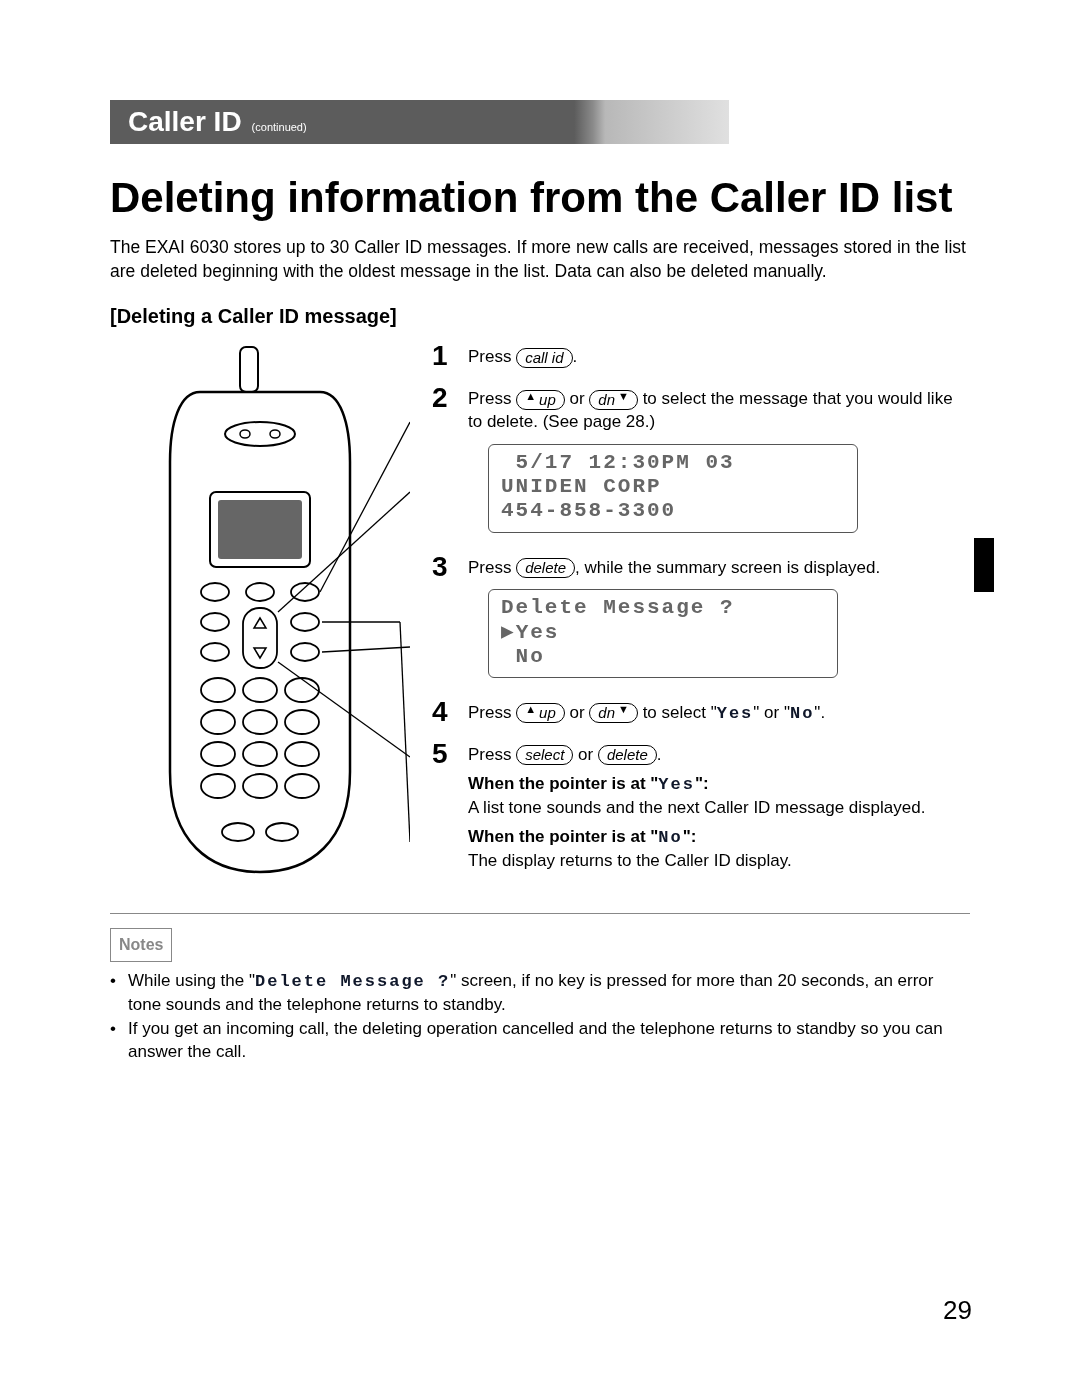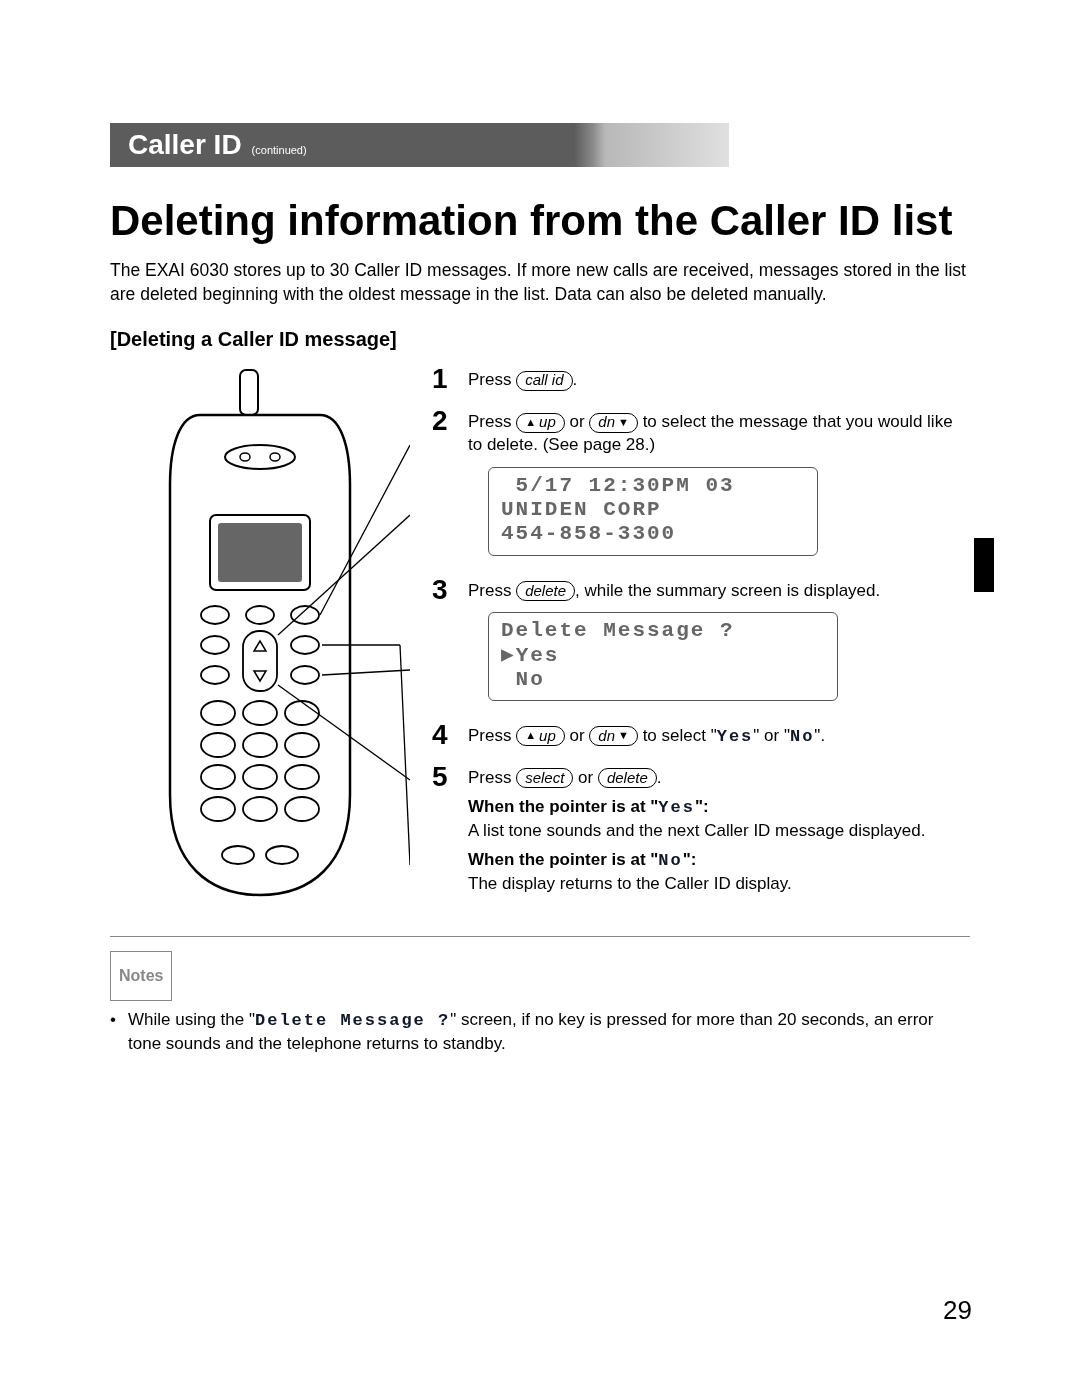--- a/index.html
+++ b/index.html
@@ -6,21 +6,20 @@
   body {
     width: 1080px;
     height: 1386px;
     background: #fff;
     font-family: Arial, Helvetica, sans-serif;
     color: #000;
     position: relative;
   }
   .page {
     padding: 100px 110px 50px 110px;
-    margin-top: 23px;
   }
   .section-bar {
     background: linear-gradient(to right, #5c5c5c 0%, #5c5c5c 75%, #8a8a8a 78%, #b8b8b8 80%, #e0e0e0 100%);
     color: #fff;
     padding: 6px 18px;
     margin-bottom: 30px;
     display: flex;
     align-items: baseline;
     gap: 10px;
     width: 72%;
@@ -70,42 +69,42 @@
     width: 22px;
   }
   .step-body {
     font-size: 17px;
     line-height: 1.35;
     padding-top: 4px;
     flex: 1;
   }
   .key {
     display: inline-flex;
-    align-items:center;
+    align-items:flex-start;
     border: 1.5px solid #000;
     border-radius: 12px;
     padding: 0 8px 1px 8px;
     font-style: italic;
     font-size: 15px;
     line-height: 18px;
     height: 20px;
     vertical-align: middle;
     gap:3px;
   }
   .key .tri { font-style: normal; font-size: 11px; line-height: 11px; }
   .lcd {
     border: 1.5px solid #555;
     border-radius: 6px;
     padding: 6px 12px 8px 12px;
     font-family: "Courier New", monospace;
     font-size: 21px;
     letter-spacing: 2px;
     color: #666;
     margin: 10px 0 6px 20px;
-    width: 330px;
+    width: 370px;
     line-height: 1.15;
     font-weight: bold;
   }
   .lcd-line { white-space: pre; }
   .lcd-wide { width: 350px; }
   .monospan {
     font-family: "Courier New", monospace;
     letter-spacing: 2px;
     color: #0f172a;
     font-weight: bold;
@@ -115,21 +114,21 @@
   .divider {
     border: none;
     border-top: 1.5px solid #888;
     margin: 26px 0 14px 0;
   }
   .notes-label {
     display: inline-block;
     border: 1.5px solid #888;
     color: #888;
     font-weight: bold;
-    padding: 15px 8px;
+    padding: 7px 8px;
     font-size: 16px;
     margin-bottom: 8px;
   }
   .notes-list {
     font-size: 17px;
     line-height: 1.35;
     list-style: none;
   }
   .notes-list li {
     position: relative;
@@ -307,18 +306,19 @@
     </div>
   </div>
 
   <hr class="divider">
 
   <div class="notes-label">Notes</div>
   <ul class="notes-list">
     <li>
       <span>While using the "</span><span class="monospan">Delete Message ?</span><span>" screen, if no key is pressed for more than 20 seconds, an error tone sounds and the telephone returns to standby.</span>
     </li>
+    <li>If you get an incoming call, the deleting operation cancelled and the telephone returns to standby so you can answer the call.</li>
   </ul>
 
 </div>
 
 <div class="side-tab"></div>
 <div class="page-num">29</div>
 
 </body></html>

